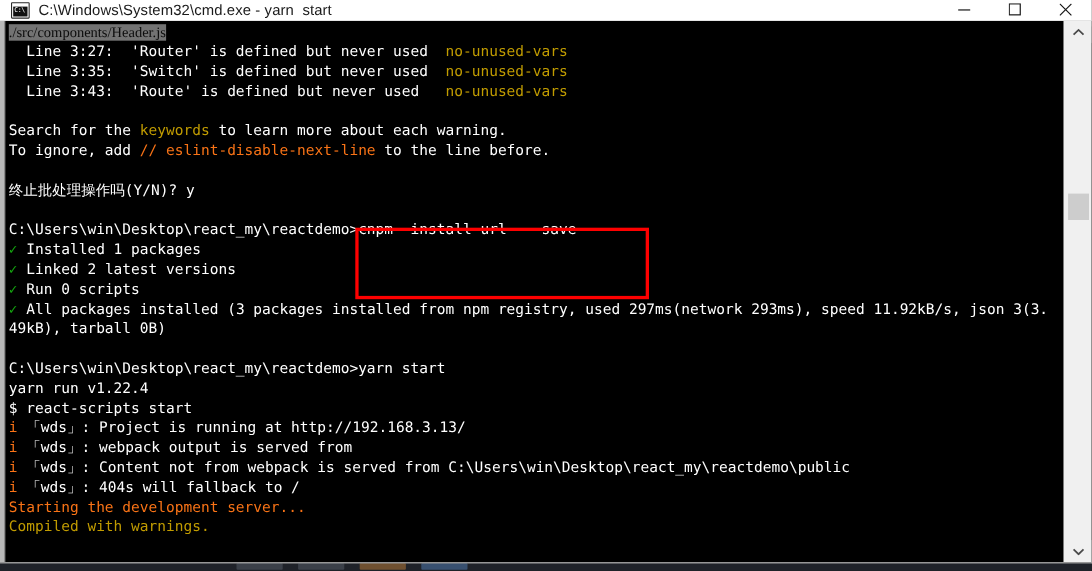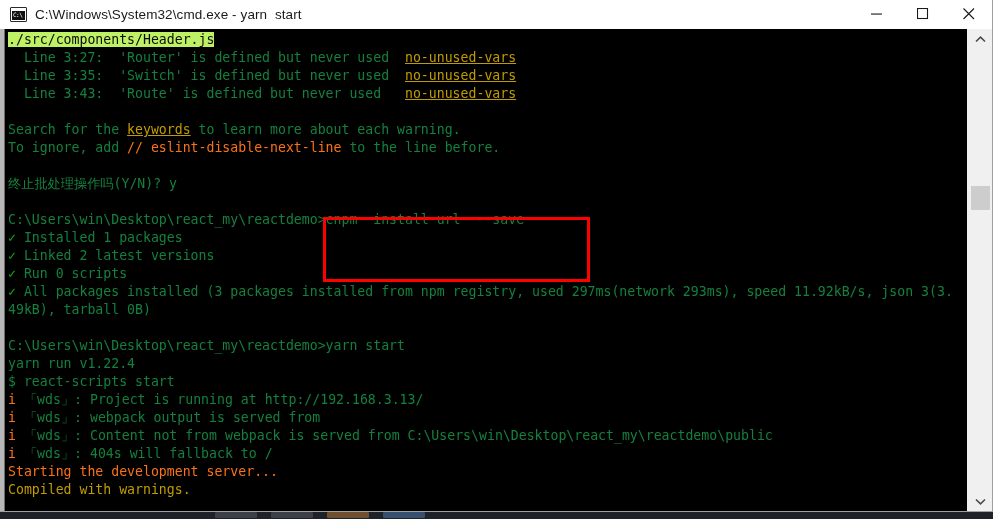--- a/index.html
+++ b/index.html
@@ -55,21 +55,21 @@
     background: #ffffff;
     border: 1px solid #a0a0a0;
     border-top: none;
     border-left: none;
     display: flex;
     flex-direction: column;
   }
 
   
   .titlebar {
-    height: 29px;
+    height: 19px;
     background: #ffffff;
     display: flex;
     align-items: center;
     flex: none;
     border-bottom: 1px solid #ffffff;
   }
   .title-icon {
     width: 17px; height: 15px;
     margin-left: 10px; margin-right: 8px;
     background: #ffffff;
@@ -163,26 +163,26 @@
   
   .term {
     font-family: "DejaVu Sans Mono", monospace;
     font-size: 13.2px;
     line-height: 18px;
     color: #cccccc;
     white-space: pre;
     padding-left: 3px;
   }
   .line { height: 18px; white-space: pre; }
-  .c-white   { color: #15803d; }
+  .c-white   { color: #ffffff; }
   .c-yellow  { color: #c19c00; }
   .c-blue    { color: #f97316; }
   .c-green   { color: #13a10e; }
-  .c-inv     { background: #bef264; color: #0c0c0c; }
-  .u { text-decoration: underline; }
+  .c-inv     { background: #737373; color: #0c0c0c; font-family: Liberation Serif, serif; }
+  .u { }
 
   
   .annot-box {
     position: absolute;
     left: 318px;
     top: 188px;
     width: 267px;
     height: 65px;
     border: 3px solid #fe0000;
     pointer-events: none;

